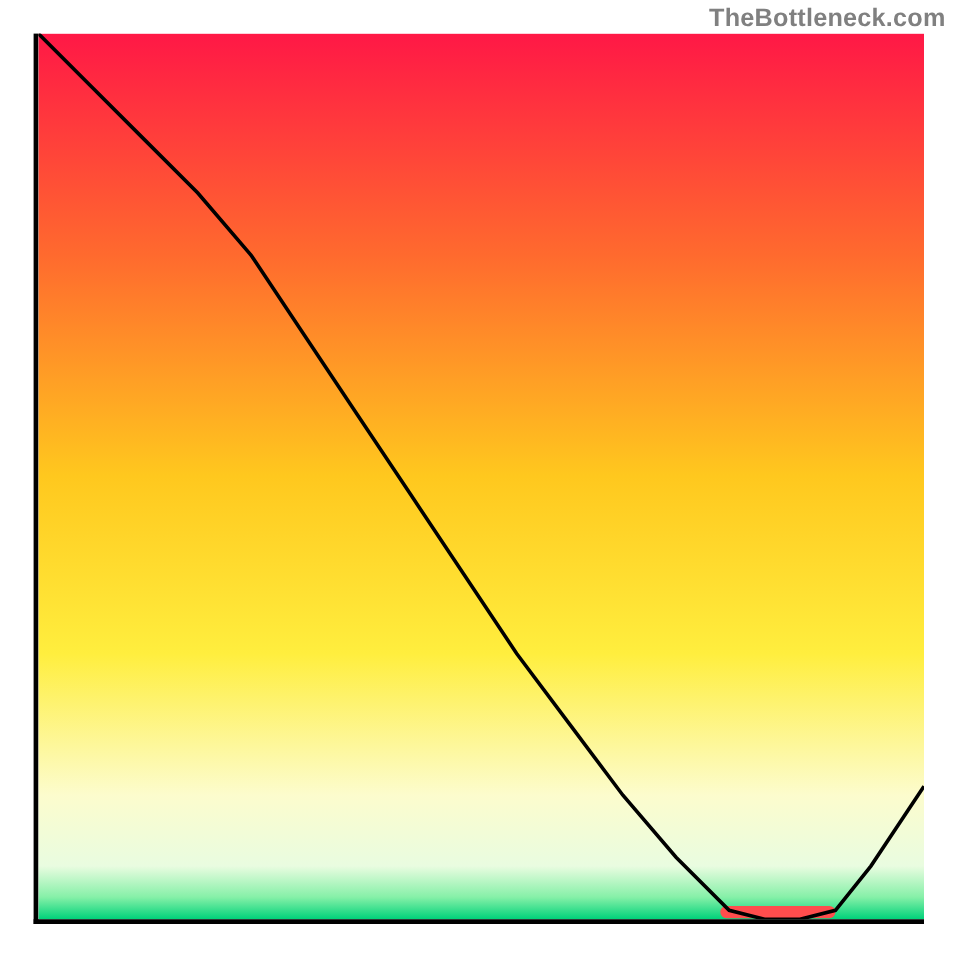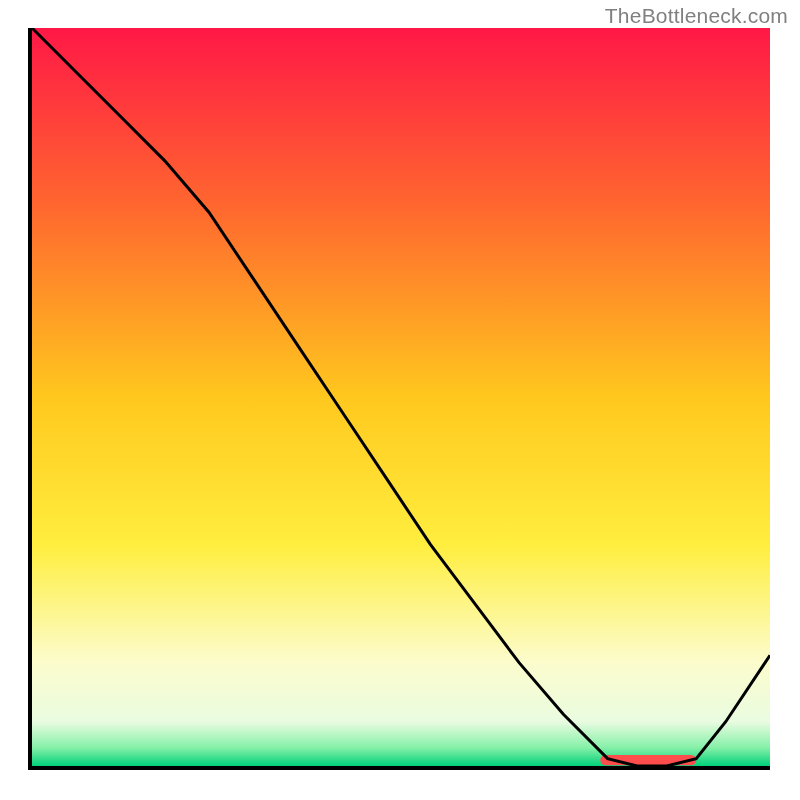--- a/index.html
+++ b/index.html
@@ -15,21 +15,21 @@
     position: relative;
     width: 800px;
     height: 800px;
   }
   .watermark {
     position: absolute;
     top: 4px;
     right: 12px;
     color: #808080;
     font-size: 21px;
-    font-weight: 400;
+    font-weight: 700;
     letter-spacing: 0.2px;
     z-index: 10;
   }
   .plot-wrap {
     position: absolute;
     left: 28px;
     top: 28px;
     width: 742px;
     height: 742px;
     border-left: 4px solid #000;

